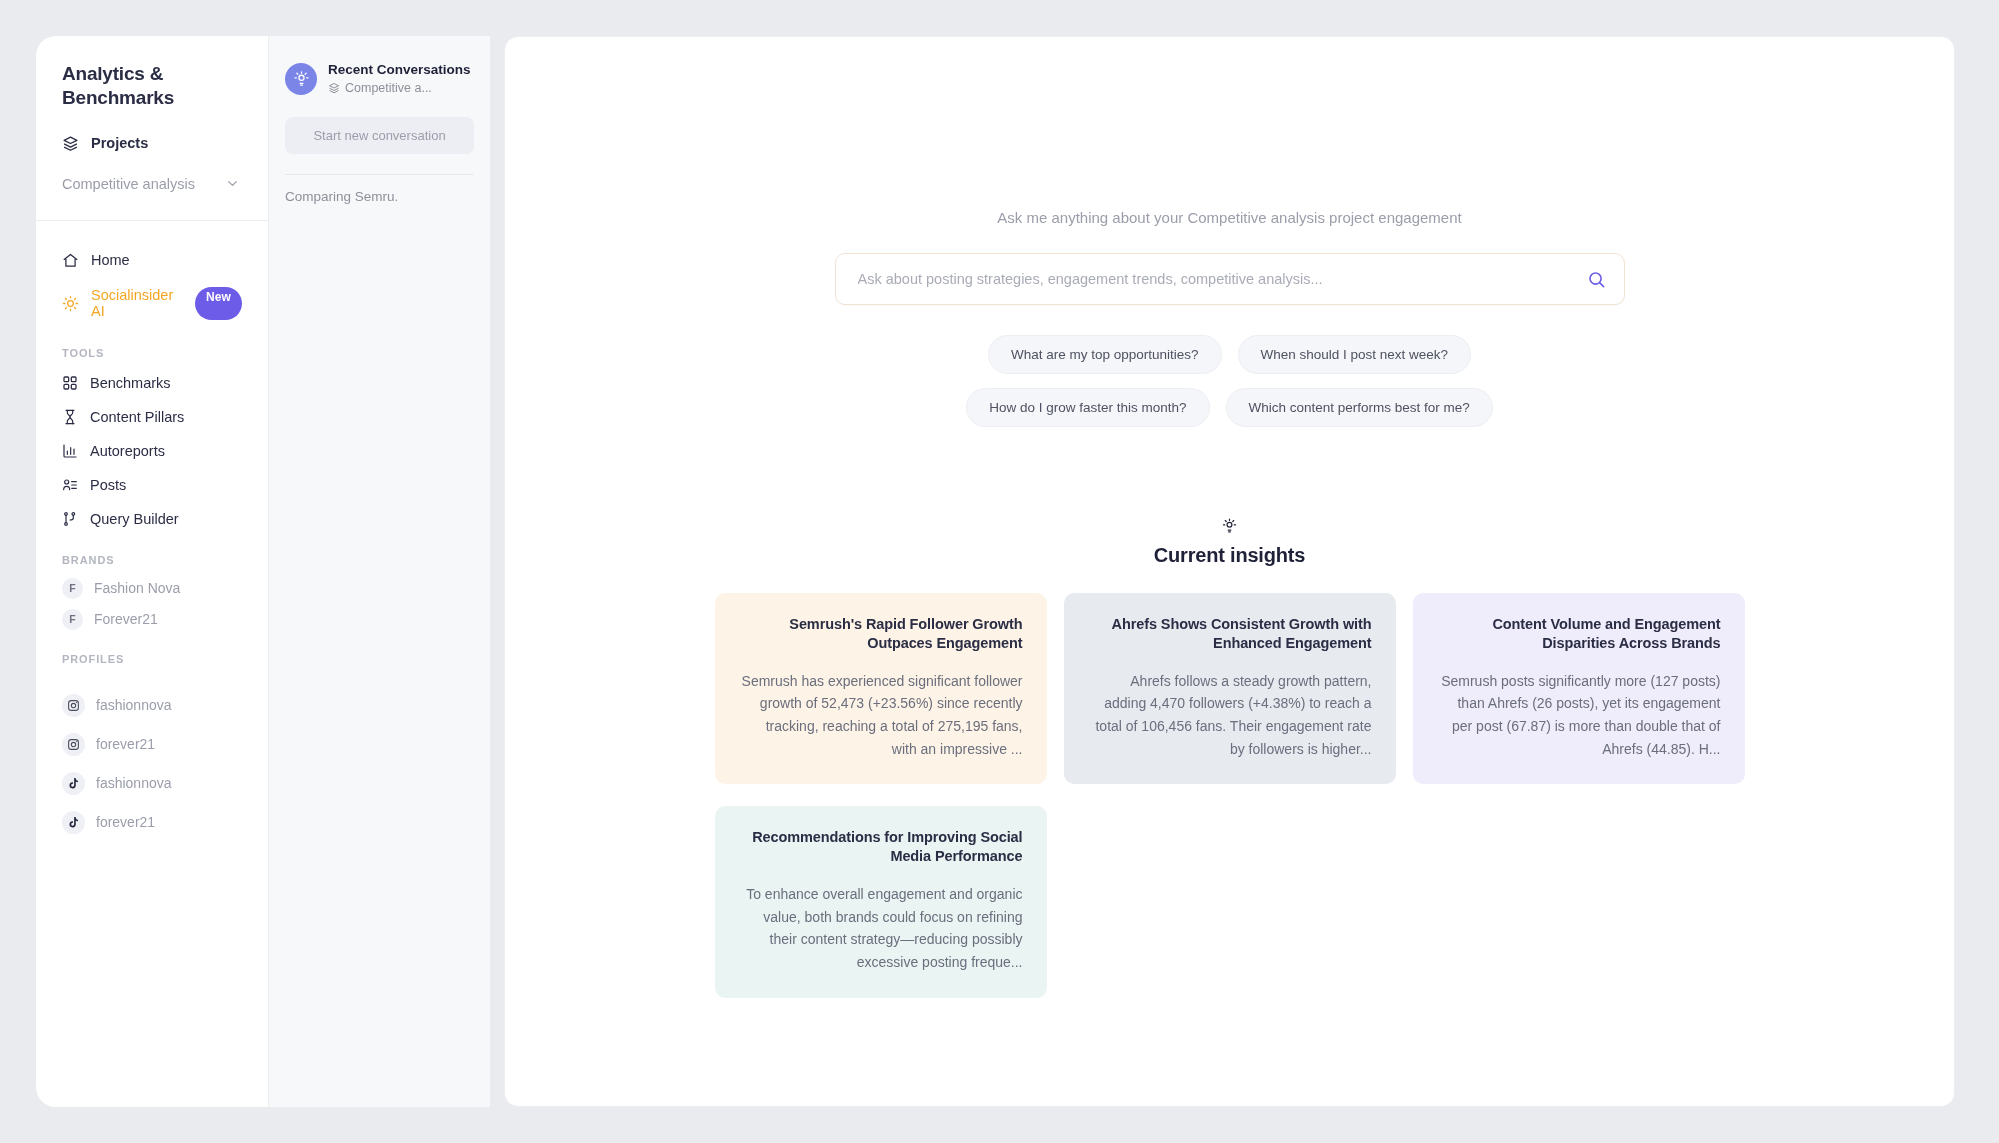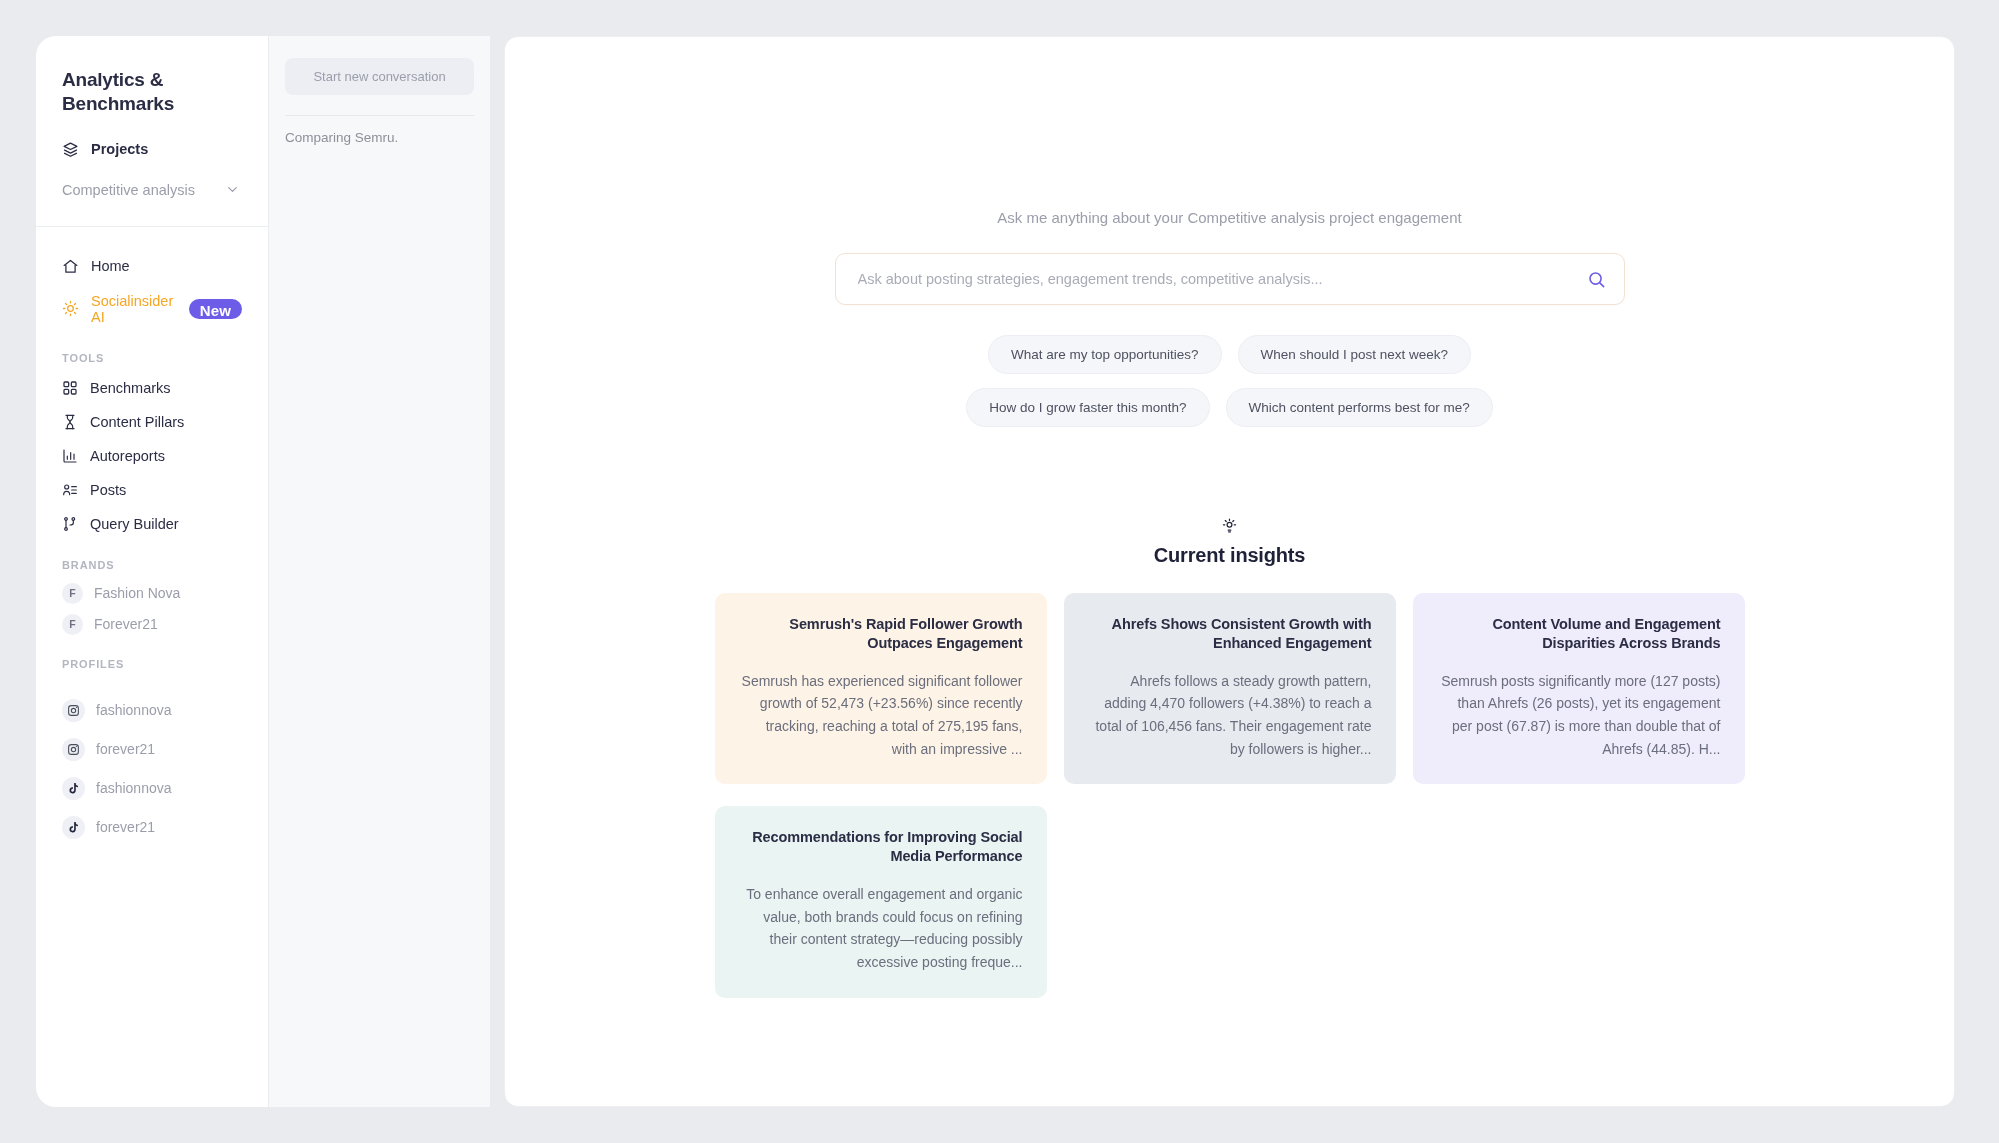--- a/index.html
+++ b/index.html
@@ -35,21 +35,20 @@
     z-index: 3;
   }
 
   .brand-title {
     font-size: 19px;
     font-weight: 700;
     color: #2b2d45;
     line-height: 1.28;
     padding: 26px 26px 0 26px;
     letter-spacing: -0.2px;
-    margin-top: 6px;
   }
 
   .projects-row {
     display: flex;
     align-items: flex-start;
     gap: 12px;
     padding: 24px 26px 0 26px;
     font-size: 14.5px;
     font-weight: 700;
     color: #2b2d45;
@@ -83,24 +82,24 @@
     color: #2b2d45;
     cursor: pointer;
     position: relative;
   }
   .nav-item.accent { color: #f5a623; font-weight: 500; }
 
   .badge-new {
     margin-left: auto;
     background: #6c5ce7;
     color: #ffffff;
-    font-size: 15px;
+    font-size: 12px;
     font-weight: 600;
     border-radius: 999px;
-    padding: 3px 11px 0 11px;
+    padding: 3px 11px 16px 11px;
     letter-spacing: 0.1px;
   }
 
   .section-label {
     font-size: 11px;
     font-weight: 600;
     letter-spacing: 0.9px;
     color: #b3b6c0;
     padding: 18px 26px 7px 26px;
   }
@@ -511,20 +510,42 @@
           </svg>
         </span>
         <span>forever21</span>
       </div>
 
     </nav>
   </aside>
 
   <section class="convo-panel">
 
+    <div class="convo-head">
+      <div class="convo-avatar">
+        <svg width="17" height="17" viewBox="0 0 24 24" fill="none" stroke="#ffffff" stroke-width="1.8" stroke-linecap="round">
+          <circle cx="12" cy="11" r="3.6"></circle>
+          <path d="M12 2.5v2M2.8 11h2M19.2 11h2M5.5 4.5l1.4 1.4M17.1 5.9l1.4-1.4"></path>
+          <path d="M10 19h4M10.6 21.3h2.8"></path>
+        </svg>
+      </div>
+      <div class="convo-head-text">
+        <div class="convo-title">Recent Conversations</div>
+        <div class="convo-sub">
+          <span>
+            <svg width="12" height="12" viewBox="0 0 24 24" fill="none" stroke="#8d9099" stroke-width="2" stroke-linejoin="round">
+              <path d="M12 3 3 7.5l9 4.5 9-4.5z"></path>
+                <path d="M3 12.5l9 4.5 9-4.5"></path>
+                <path d="M3 17l9 4.5 9-4.5"></path>
+            </svg>
+          </span>
+          <span>Competitive a...</span>
+        </div>
+      </div>
+    </div>
 
     <button class="start-btn">Start new conversation</button>
 
     <div class="convo-divider"></div>
 
     <div class="convo-item">Comparing Semru.</div>
   </section>
 
   <div class="main-wrap">
     <main class="main-panel">

